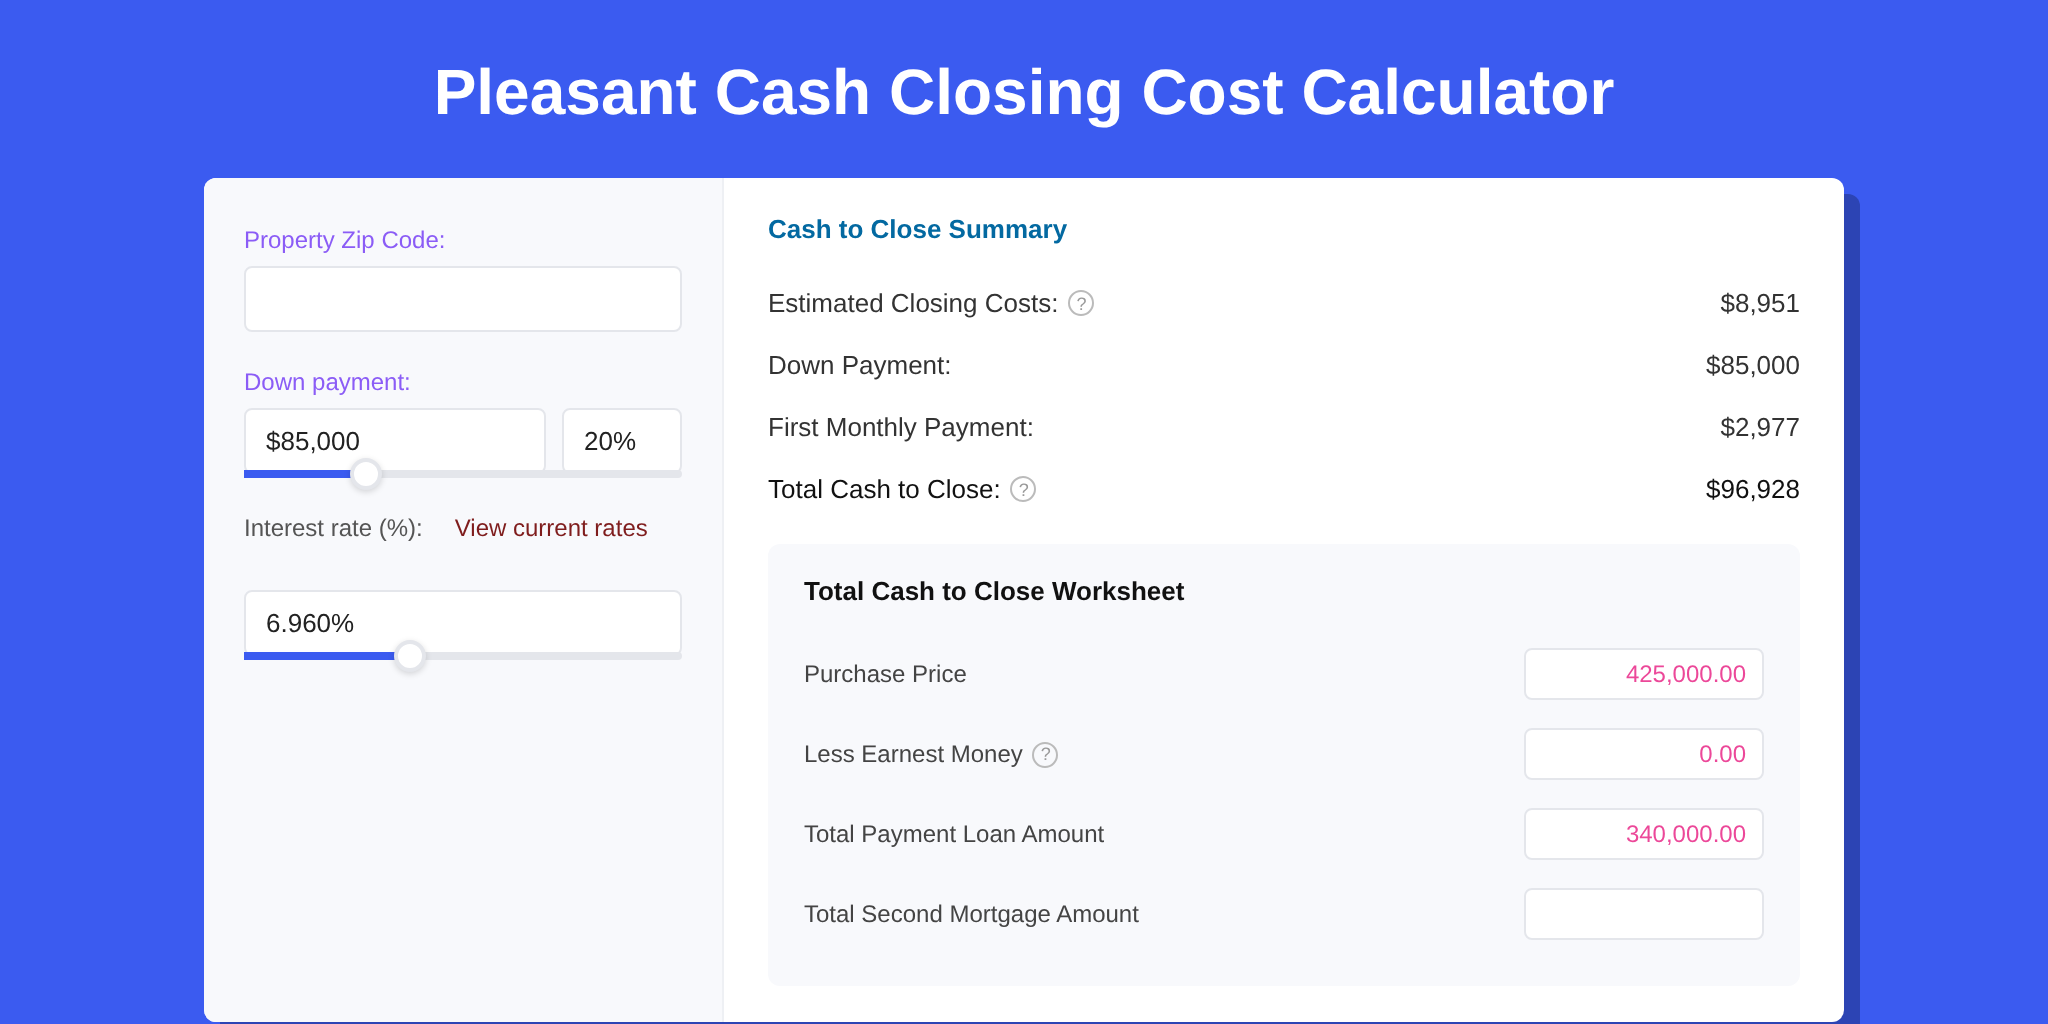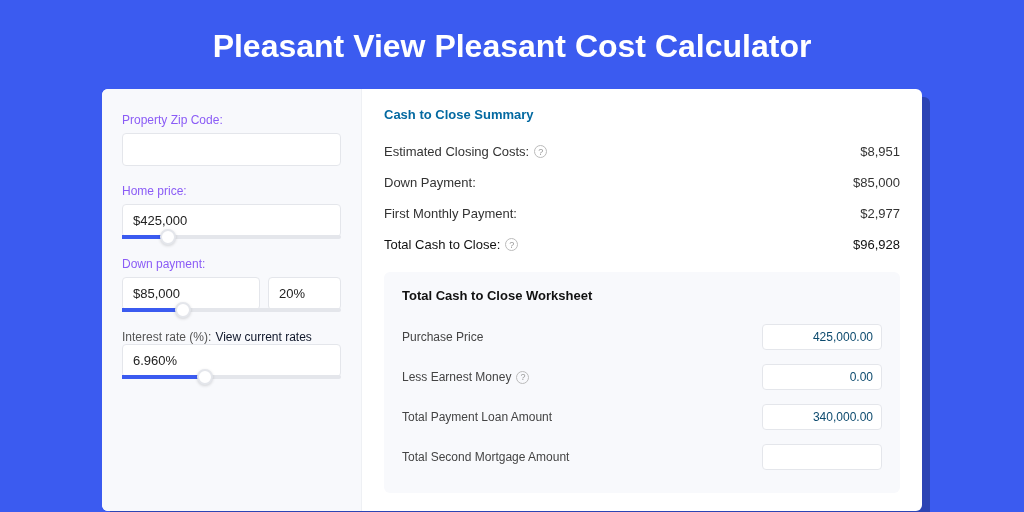--- a/index.html
+++ b/index.html
@@ -46,21 +46,21 @@
   width: 100%;
   border: 1px solid #e4e6eb;
   border-radius: 4px;
   background: #fff;
   padding: 8px 10px;
   font-size: 13px;
   color: #222;
 }
 .input-row { display: flex; gap: 8px; }
 .input-row .text-input:first-child { flex: 1; }
-.input-row .text-input.pct { width: 73px; }
+.input-row .text-input.pct { width: 60px; }
 .slider-track {
   position: relative;
   height: 4px;
   background: #e4e6eb;
   margin-top: -2px;
   border-radius: 2px;
 }
 .slider-fill {
   position: absolute;
   left: 0; top: 0;
@@ -70,21 +70,21 @@
 .slider-thumb {
   position: absolute;
   top: 50%;
   width: 16px; height: 16px;
   background: #fff;
   border: 2px solid #e4e6eb;
   border-radius: 50%;
   transform: translate(-50%, -50%);
   box-shadow: 0 1px 3px rgba(0,0,0,0.15);
 }
-.link { color: #0f172a; font-size: 12px; text-decoration: none; }
+.link { color: #7f1d1d; font-size: 12px; text-decoration: none; }
 .summary-title {
   font-size: 13px;
   font-weight: 700;
   color: #0369a1;
   margin-bottom: 14px;
 }
 .summary-row {
   display: flex;
   justify-content: space-between;
   align-items: center;
@@ -126,46 +126,38 @@
   gap: 24px;
 }
 .ws-input {
   width: 120px;
   border: 1px solid #e4e6eb;
   border-radius: 4px;
   background: #fff;
   padding: 5px 8px;
   font-size: 12px;
   text-align: right;
-  color: #0c4a6e;
-}
-.label-with-link { display: flex; align-items: baseline; gap: 4px; font-size: 12px; color: #555; margin-bottom: 0; }
+  color: #ec4899;
+}
+.label-with-link { display: flex; align-items: baseline; gap: 16px; font-size: 12px; color: #555; margin-bottom: 24px; }
 </style>
 </head>
 <body>
 
-<div class="page-title">Pleasant View Pleasant Cost Calculator</div>
+<div class="page-title">Pleasant Cash Closing Cost Calculator</div>
 
 <div class="card">
 
   <div class="left-panel">
 
     <div class="field-group">
       <div class="field-label">Property Zip Code:</div>
       <input class="text-input" value="" style="">
     </div>
 
-    <div class="field-group">
-      <div class="field-label">Home price:</div>
-      <input class="text-input" value="$425,000" style="">
-      <div class="slider-track">
-        <div class="slider-fill" style="width:21%"></div>
-        <div class="slider-thumb" style="left:21%"></div>
-      </div>
-    </div>
 
     <div class="field-group">
       <div class="field-label">Down payment:</div>
       <div class="input-row">
         <input class="text-input" value="$85,000" style="">
         <input class="text-input pct" value="20%" style="">
       </div>
       <div class="slider-track">
         <div class="slider-fill" style="width:28%"></div>
         <div class="slider-thumb" style="left:28%"></div>

